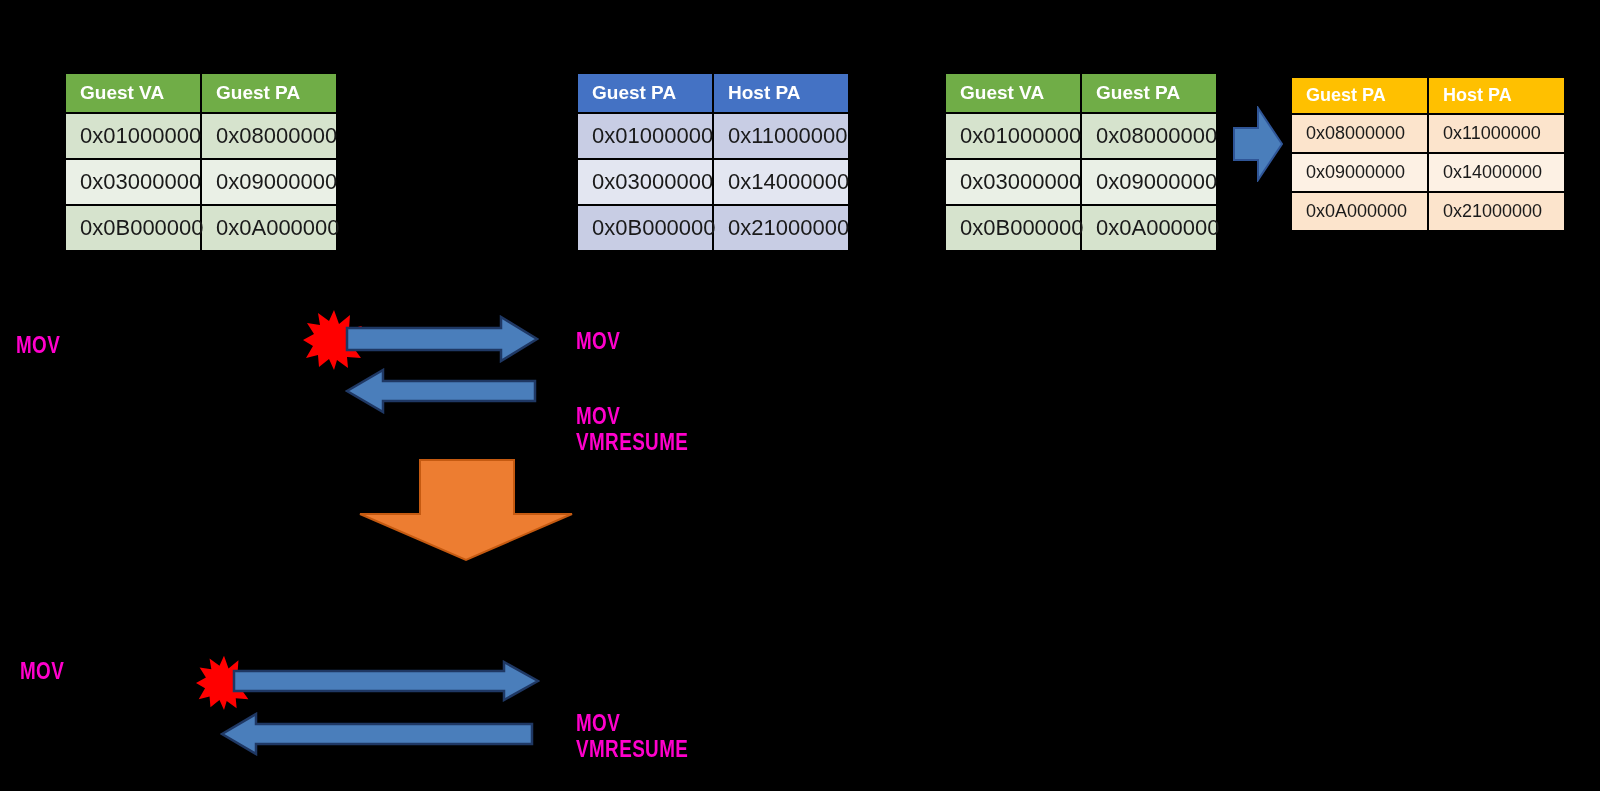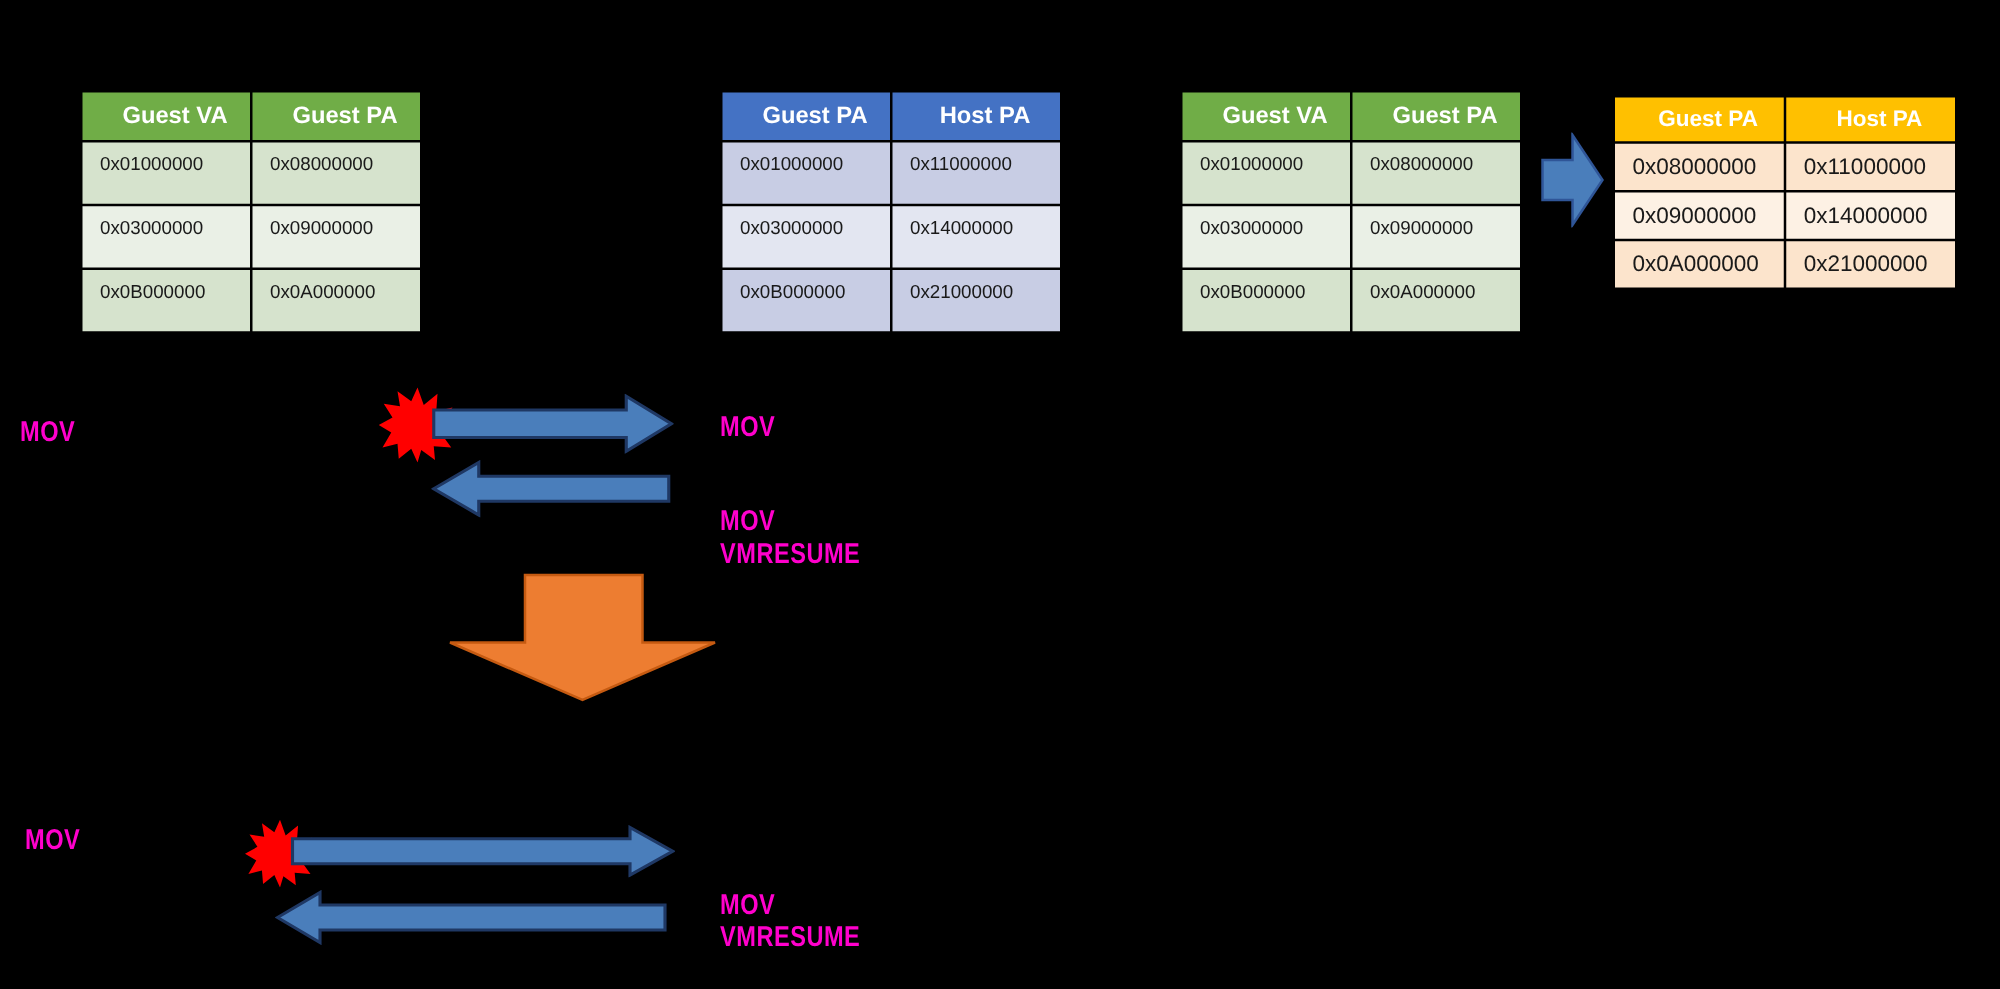--- a/index.html
+++ b/index.html
@@ -21,31 +21,31 @@
     position: absolute;
     border-collapse: separate;
     border-spacing: 2px;
     table-layout: fixed;
   }
   .tbl th {
     font-family: "Liberation Sans", sans-serif;
     font-weight: bold;
     font-size: 19px;
     color: #ffffff;
-    text-align: center;
+    text-align: left;
     padding: 8px 0 8px 14px;
     white-space: nowrap;
   }
   .tbl td {
     font-family: "Liberation Sans", sans-serif;
     font-weight: normal;
-    font-size: 15px;
+    font-size: 22px;
     color: #1a1a1a;
     text-align: left;
-    padding: 9px 0 23px 14px;
+    padding: 9px 0 9px 14px;
     white-space: nowrap;
   }
 
   
   .theme-green th { background: #70ad47; }
   .theme-green tr.r-odd  td { background: #d6e3cd; }
   .theme-green tr.r-even td { background: #eaf0e6; }
 
   
   .theme-blue th { background: #4472c4; }

